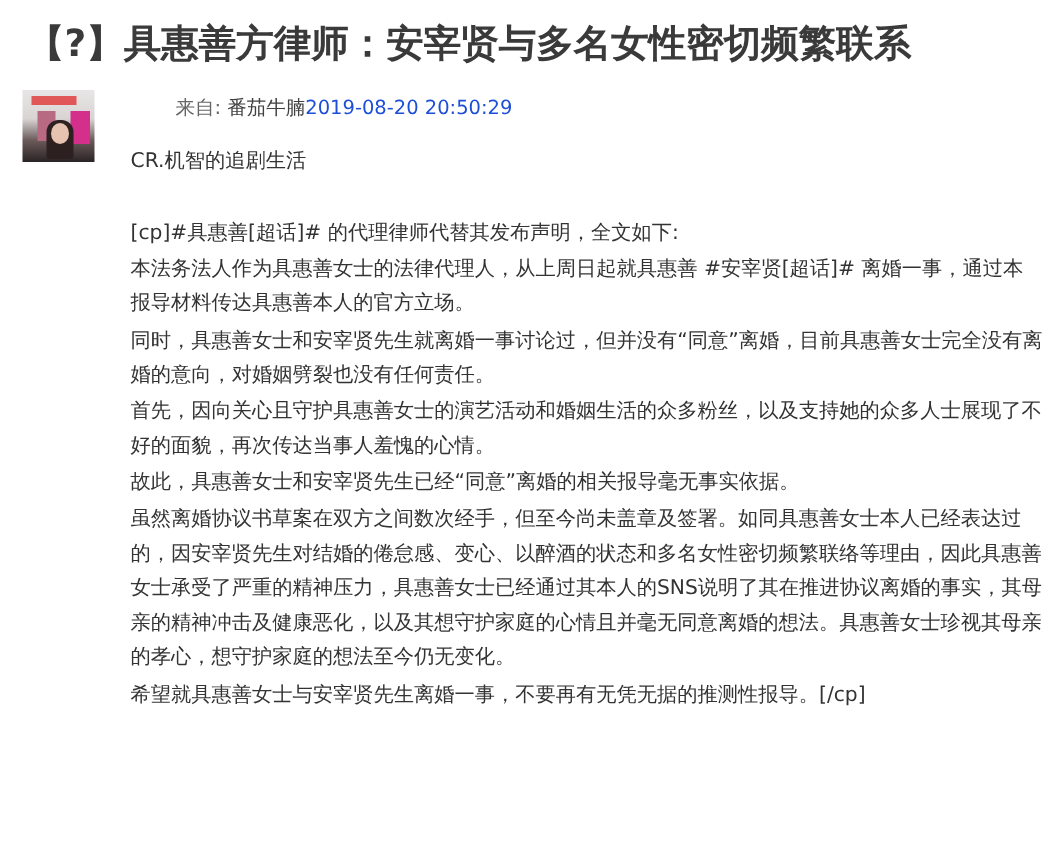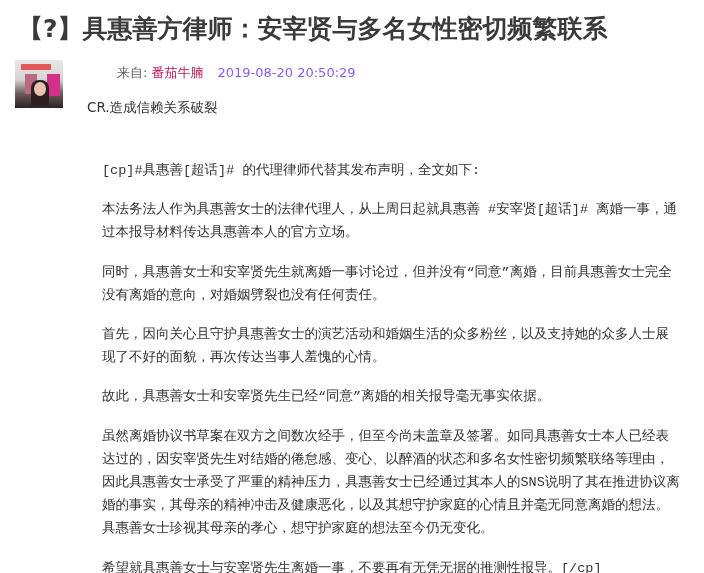--- a/index.html
+++ b/index.html
@@ -63,65 +63,64 @@
     }
     .meta {
       position: absolute;
       left: 89px;
       top: 64px;
       font-size: 13px;
       line-height: 18px;
       white-space: nowrap;
     }
     .meta .from-label { color: #666666; margin-left: 28px; }
-    .meta .author { color: #be185d; text-decoration: none; cursor: pointer; }
-    .meta .timestamp { color: #8b5cf6; margin-left: 14px; }
+    .meta .author { color: #404040; text-decoration: none; cursor: pointer; }
+    .meta .timestamp { color: #1d4ed8; }
     .subline {
       position: absolute;
       left: 87px;
       top: 97px;
       font-size: 13.5px;
       color: #333333;
       line-height: 20px;
       white-space: nowrap;
     }
     .body {
       position: absolute;
       left: 86px;
       top: 143px;
       width: 610px;
       font-size: 13.5px;
       line-height: 23.2px;
       color: #333333;
     }
     .body p {
-      margin: 16px;
+      margin: 1px;
       word-break: break-all;
-      font-family: Liberation Mono, monospace;
     }
   </style>
 </head>
 <body>
 
 <div class="page">
   <h1 class="title">【?】具惠善方律师：安宰贤与多名女性密切频繁联系</h1>
 
   <div class="avatar">
     <div class="banner"></div>
     <div class="poster-left"></div>
     <div class="poster-right"></div>
     <div class="hair"></div>
     <div class="face"></div>
   </div>
 
   <div class="meta">
     <span class="from-label">来自: </span><a class="author">番茄牛腩</a><span class="timestamp">2019-08-20 20:50:29</span>
   </div>
 
-  <div class="subline">CR.造成信赖关系破裂</div>
+  <div class="subline">CR.机智的追剧生活</div>
 
   <div class="body">
     <p>[cp]#具惠善[超话]# 的代理律师代替其发布声明，全文如下:</p>
     <p>本法务法人作为具惠善女士的法律代理人，从上周日起就具惠善 #安宰贤[超话]# 离婚一事，通过本报导材料传达具惠善本人的官方立场。</p>
     <p>同时，具惠善女士和安宰贤先生就离婚一事讨论过，但并没有“同意”离婚，目前具惠善女士完全没有离婚的意向，对婚姻劈裂也没有任何责任。</p>
     <p>首先，因向关心且守护具惠善女士的演艺活动和婚姻生活的众多粉丝，以及支持她的众多人士展现了不好的面貌，再次传达当事人羞愧的心情。</p>
     <p>故此，具惠善女士和安宰贤先生已经“同意”离婚的相关报导毫无事实依据。</p>
     <p>虽然离婚协议书草案在双方之间数次经手，但至今尚未盖章及签署。如同具惠善女士本人已经表达过的，因安宰贤先生对结婚的倦怠感、变心、以醉酒的状态和多名女性密切频繁联络等理由，因此具惠善女士承受了严重的精神压力，具惠善女士已经通过其本人的SNS说明了其在推进协议离婚的事实，其母亲的精神冲击及健康恶化，以及其想守护家庭的心情且并毫无同意离婚的想法。具惠善女士珍视其母亲的孝心，想守护家庭的想法至今仍无变化。</p>
     <p>希望就具惠善女士与安宰贤先生离婚一事，不要再有无凭无据的推测性报导。[/cp]</p>
   </div>

